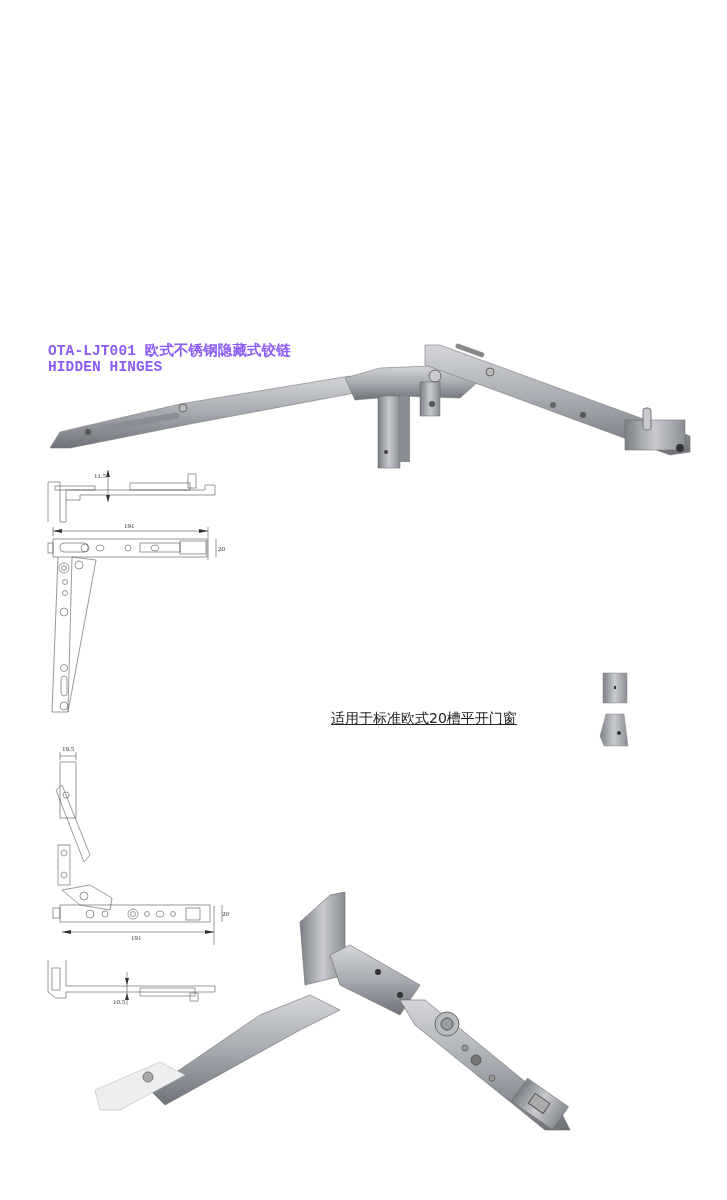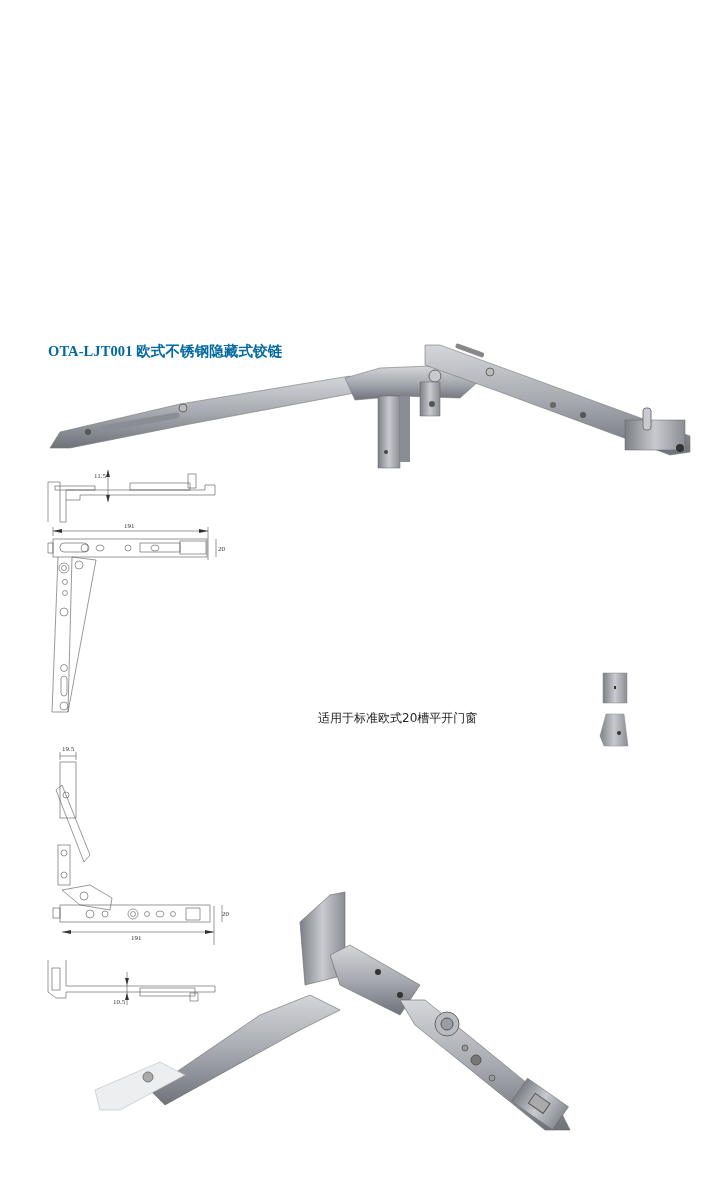--- a/index.html
+++ b/index.html
@@ -1,29 +1,30 @@
 <!DOCTYPE html>
 <html><head>
 <meta charset="utf-8">
 <style>
   html,body{margin:0;padding:0;background:#fff;}
   body{width:727px;height:1200px;position:relative;overflow:hidden;font-family:"DejaVu Sans",sans-serif;}
   .abs{position:absolute;}
-  .title{left:48px;top:343px;color:#0369a1;font-family:Liberation Serif, serif;font-weight:bold;font-size:14.5px;line-height:16px;letter-spacing:0.1px;}
+  .title{left:48px;top:343px;color:#8b5cf6;font-family:Liberation Mono, monospace;font-weight:bold;font-size:14.5px;line-height:16px;letter-spacing:0.1px;}
   .title div{white-space:nowrap;}
-  .notes{left:318px;top:708px;font-size:12px;color:#222;line-height:20px;font-family:"DejaVu Sans",sans-serif;}
+  .notes{left:331px;top:708px;font-size:14px;color:#222;line-height:20px;font-family:"DejaVu Sans",sans-serif;text-decoration:underline;}
   .notes div{white-space:nowrap;}
   .dim{font-family:"Liberation Serif",serif;font-size:7px;fill:#333;}
   svg{position:absolute;overflow:visible;}
 </style>
 </head>
 <body>
 
 <div class="abs title">
   <div>OTA-LJT001  欧式不锈钢隐藏式铰链</div>
+  <div>HIDDEN HINGES</div>
 </div>
 
 <svg style="left:0;top:0;" width="727" height="1200">
   <defs>
     <linearGradient id="steel" x1="0" y1="0" x2="0" y2="1">
       <stop offset="0" stop-color="#d4d6da"></stop>
       <stop offset="0.5" stop-color="#a7aab0"></stop>
       <stop offset="1" stop-color="#6f7278"></stop>
     </linearGradient>
     <linearGradient id="steel2" x1="0" y1="0" x2="1" y2="0">

